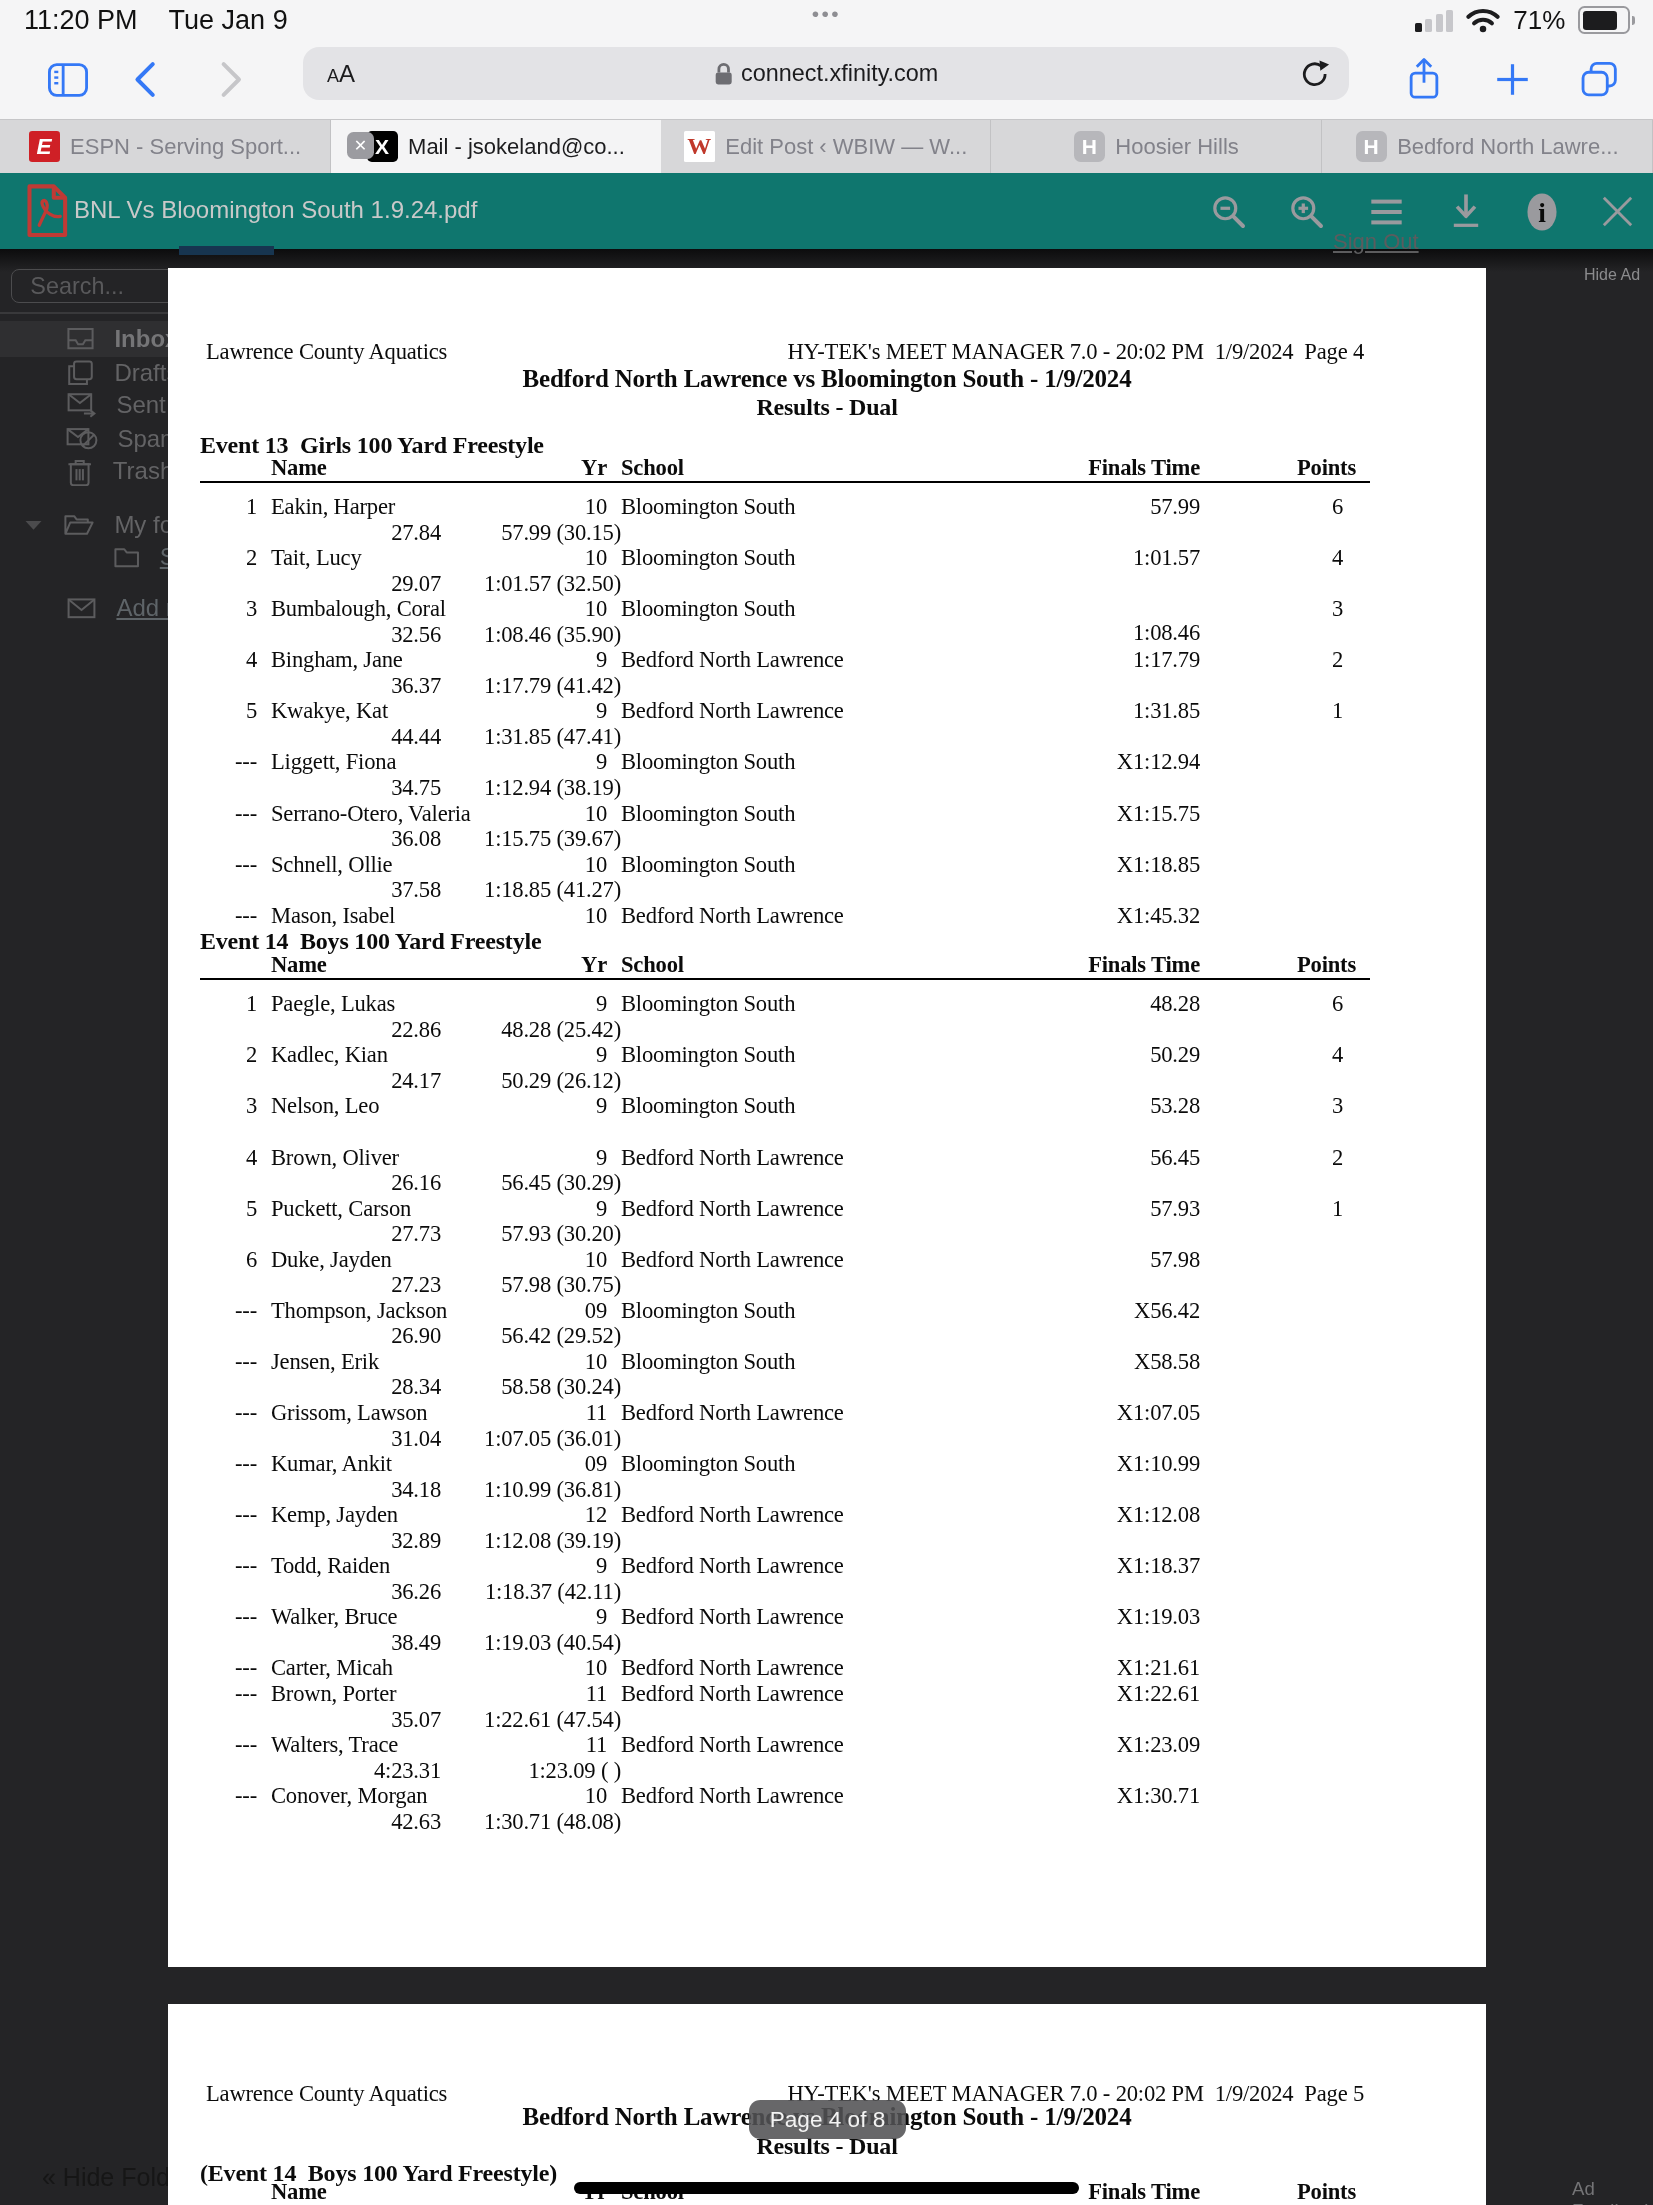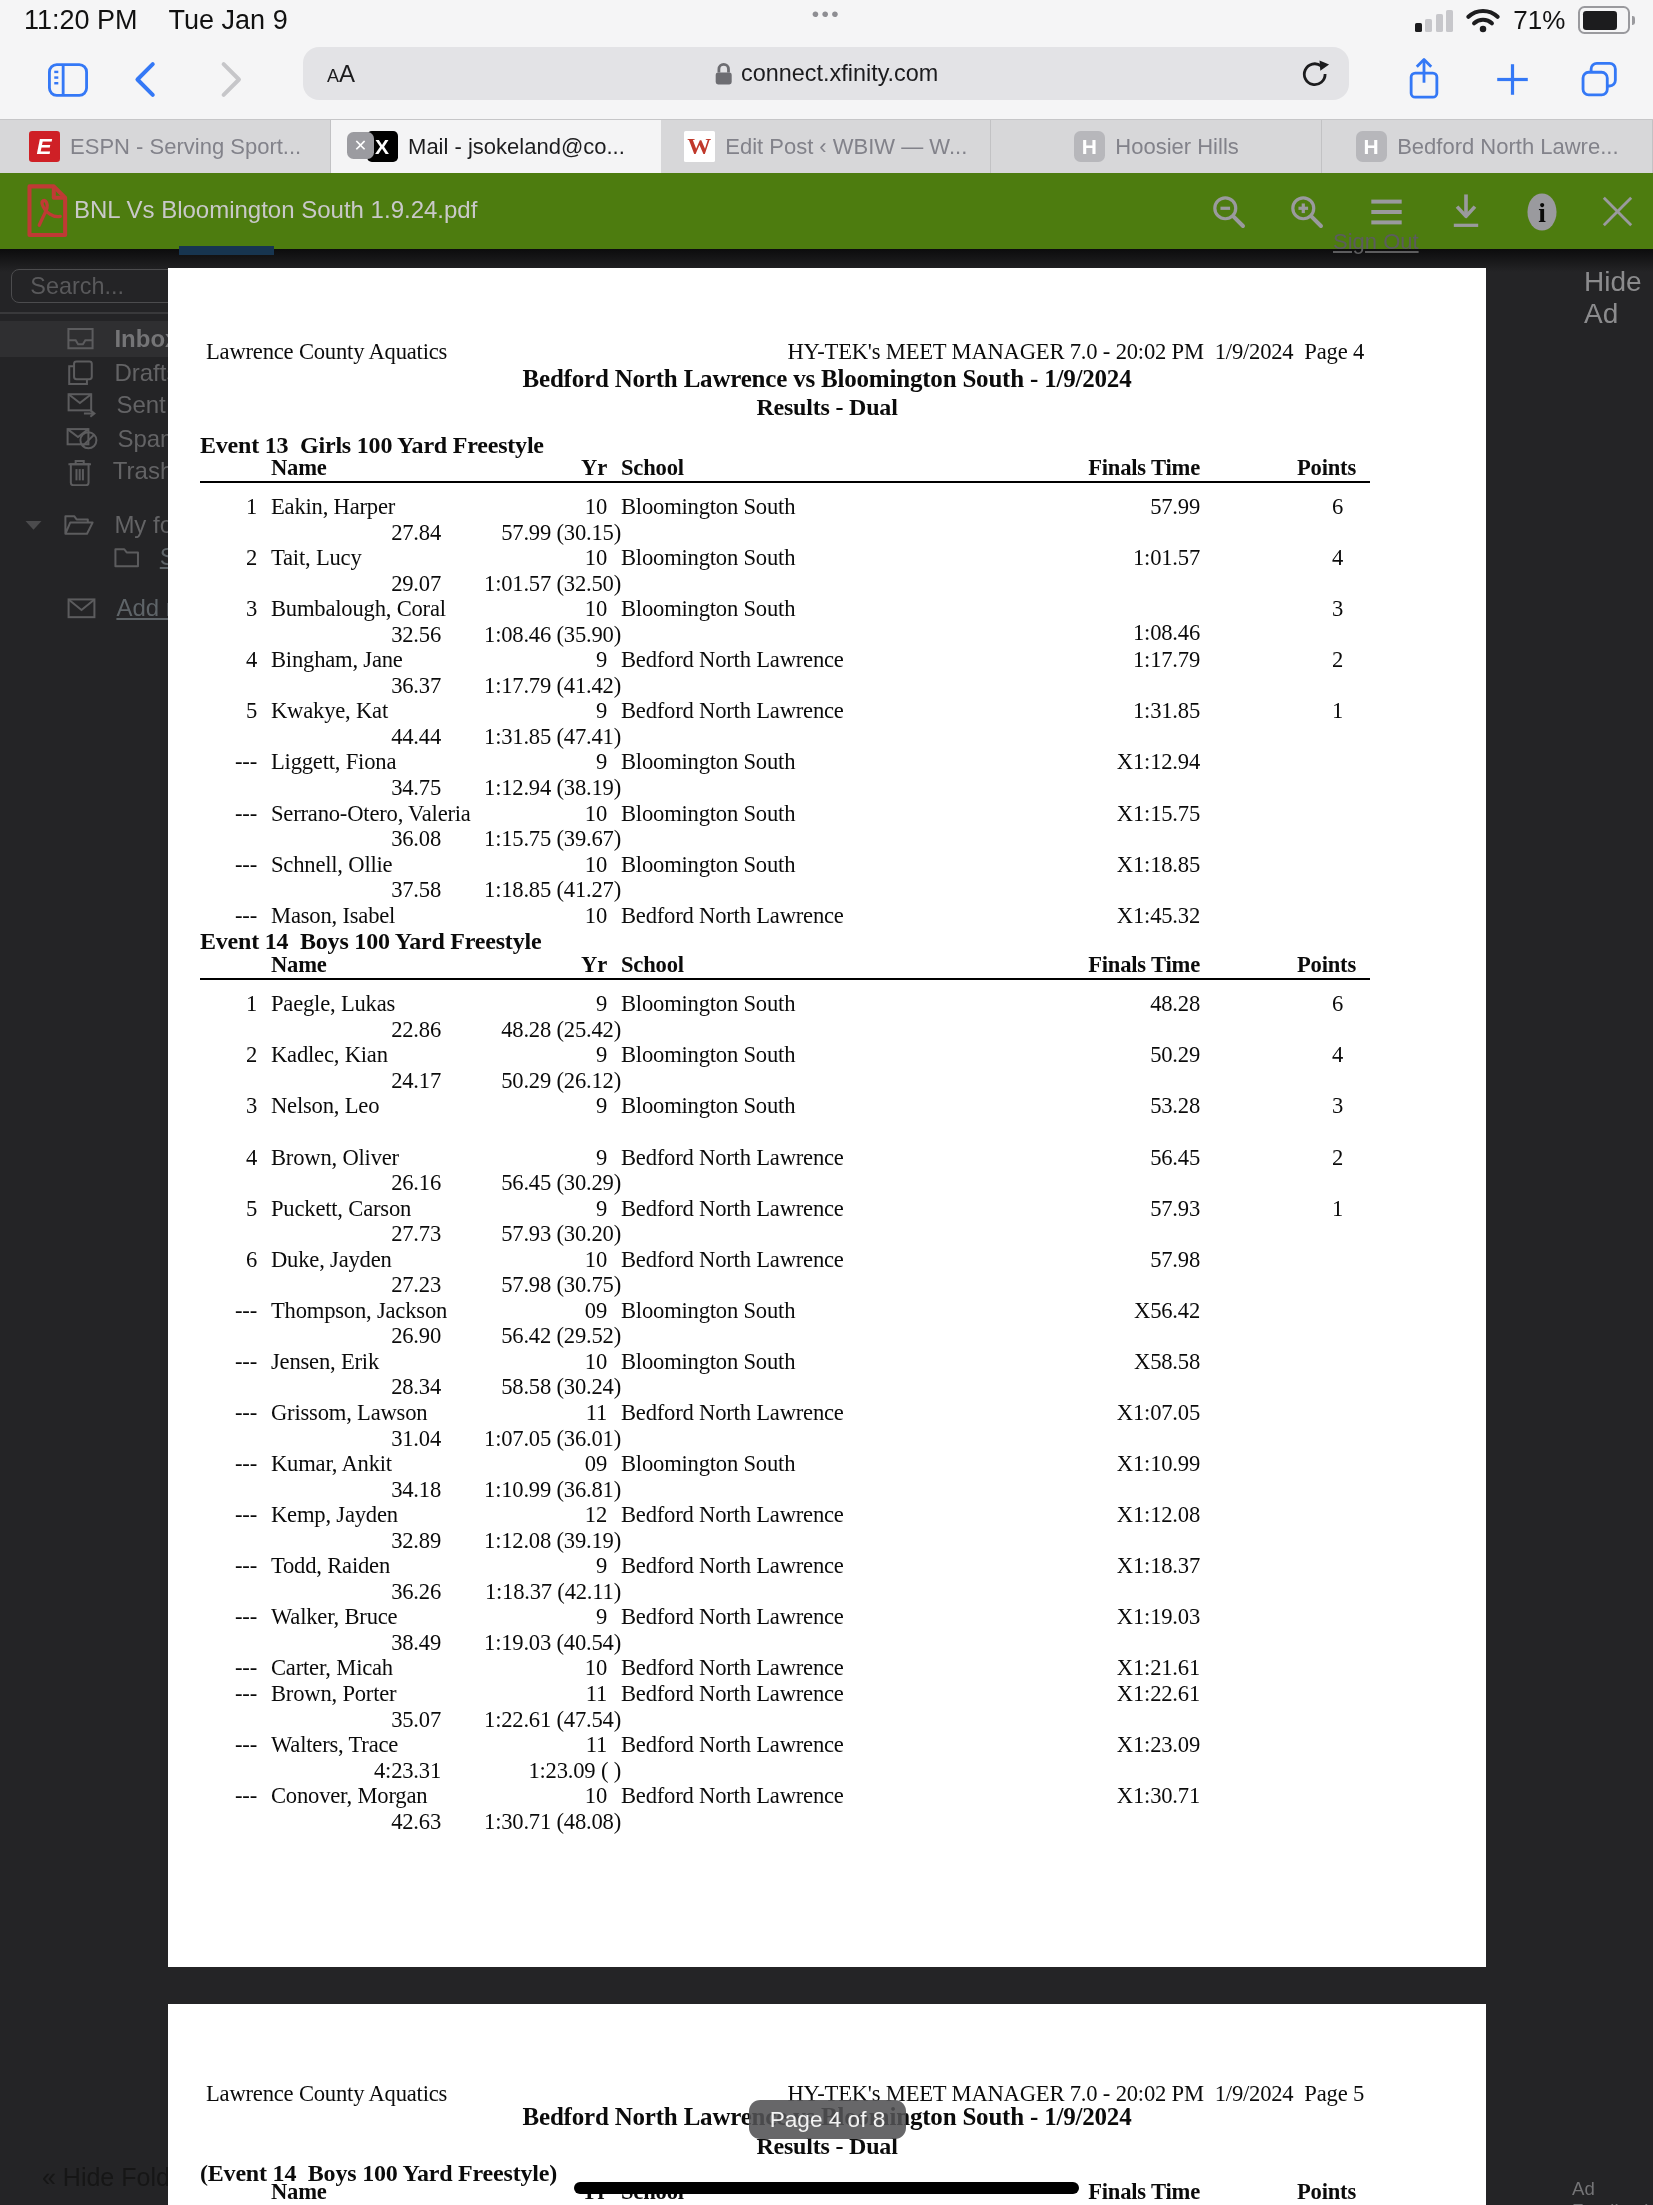--- a/index.html
+++ b/index.html
@@ -36,40 +36,40 @@
   .tab{position:relative;width:331px;height:53px;display:flex;align-items:center;
        justify-content:center;gap:10.5px;color:#82828a;font-size:22px;background:#d7d7d9;
        border-right:0.8px solid #c2c2c4;overflow:hidden;white-space:nowrap;}
   .tab.active{background:#f4f4f5;color:#1c1c1e;border-right:none;}
   .badge{width:31px;height:31px;border-radius:5.7px;display:flex;align-items:center;
          justify-content:center;font-weight:700;flex:0 0 auto;}
   .closetab{position:absolute;left:16px;top:12px;width:27.4px;height:27.4px;border-radius:6.5px;
             background:#9b9ba0;color:#fff;font-size:16px;display:flex;align-items:center;
             justify-content:center;}
   
-  .pdfbar{position:absolute;left:0;top:173px;width:1653px;height:76px;background:#4d7c0f;}
+  .pdfbar{position:absolute;left:0;top:173px;width:1653px;height:76px;background:#0f766e;}
   .pdf-file{position:absolute;left:22.6px;top:9.7px;}
   .pdf-name{position:absolute;left:74px;top:22.6px;color:#c9c9c9;font-size:24px;}
   .pdf-ic{position:absolute;top:19.4px;width:39px;height:39px;display:flex;align-items:center;
           justify-content:center;}
   .bluebar{position:absolute;left:179px;top:246px;width:95px;height:9px;background:#173550;}
   .fadeband{position:absolute;left:0;top:249px;width:1653px;height:22.6px;
             background:linear-gradient(#0c0c0d,#242426);}
   .searchbox{position:absolute;left:11.3px;top:269px;width:242px;height:34px;border:1.6px solid #4c4c4e;
              border-radius:8px;color:#59595b;font-size:23.4px;display:flex;align-items:center;
              padding-left:18px;box-sizing:border-box;background:#242426;}
   .sidediv{position:absolute;left:0;top:312px;width:168px;height:1.6px;background:#39393b;}
   .srow{position:absolute;display:flex;align-items:center;gap:19.4px;height:36px;font-size:24px;
         color:#636365;}
   .srow.bold{font-weight:700;color:#757577;}
   .inboxhl{position:absolute;left:0;top:321px;width:168px;height:36px;background:#2f2f31;}
   .ulink{text-decoration:underline;color:#5e6468;}
   .signout{position:absolute;left:1333px;top:229px;color:#5c5c5e;font-size:22px;
            text-decoration:underline;}
-  .hidead{position:absolute;left:1584px;top:266px;color:#8b8b8d;font-size:28px;}
+  .hidead{position:absolute;left:1584px;top:266px;color:#8b8b8d;font-size:16px;}
   .adfb{position:absolute;left:1572px;top:2178px;color:#747476;font-size:18.6px;}
   .hidefolder{position:absolute;left:42px;top:2163px;color:#161616;font-size:25px;}
   
   .page{position:absolute;left:168px;width:1318px;background:#fff;}
   #pdfcontent{position:absolute;left:168px;top:0;width:1318px;height:2205px;
               font-family:"Liberation Serif",serif;color:#0b0b0b;}
   .pline{position:absolute;left:0;width:1318px;height:26px;font-size:22.6px;letter-spacing:-0.2px;
          white-space:nowrap;}
   .pline span{position:absolute;top:0;white-space:pre;}
   .r{text-align:right;}

